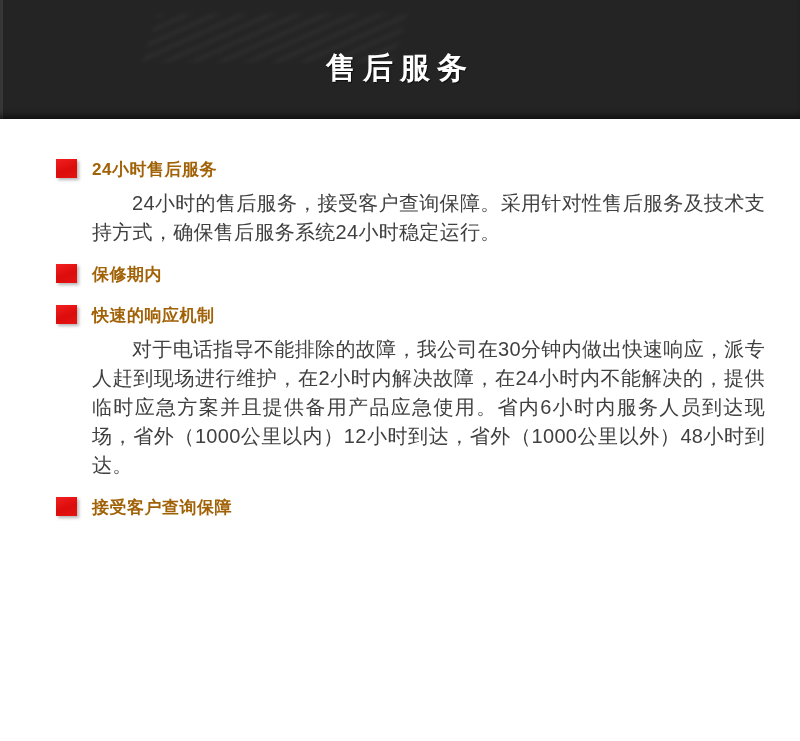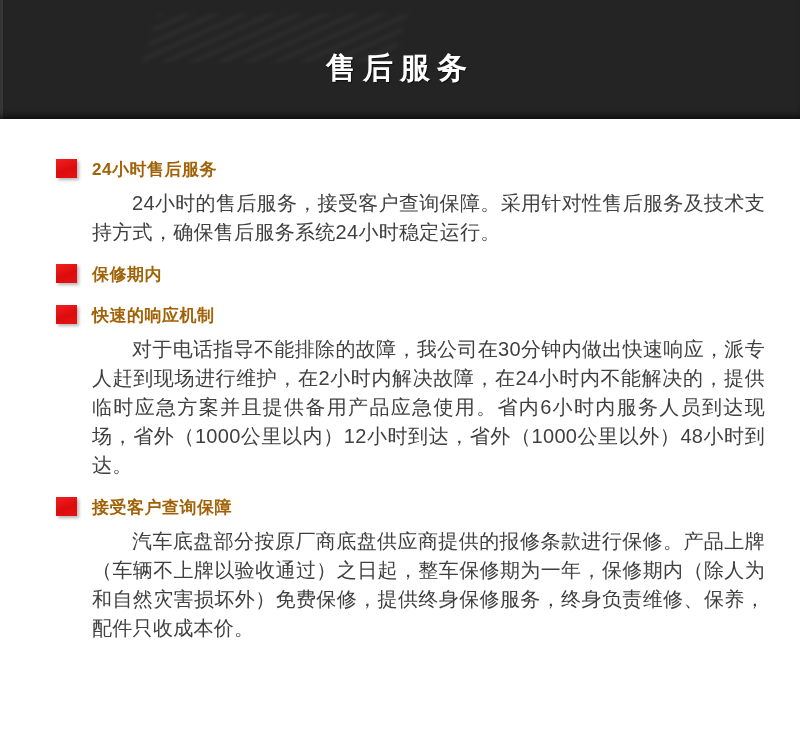--- a/index.html
+++ b/index.html
@@ -129,17 +129,16 @@
         <h2 class="section-title">快速的响应机制</h2>
       </div>
         <p class="para">对于电话指导不能排除的故障，我公司在30分钟内做出快速响应，派专人赶到现场进行维护，在2小时内解决故障，在24小时内不能解决的，提供临时应急方案并且提供备用产品应急使用。省内6小时内服务人员到达现场，省外（1000公里以内）12小时到达，省外（1000公里以外）48小时到达。</p>
       </section>
 
     <section class="section">
       <div class="section-head">
         <span class="bullet"></span>
         <h2 class="section-title">接受客户查询保障</h2>
       </div>
-    <p class="para">汽车底盘部分按原厂商底盘供应商提供的报修条款进行保修。产品上牌（车辆不上牌以验收通过）之日起，整车保修期为一年，保修期内（除人为和自然灾害损坏外）免费保修，提供终身保修服务，终身负责维修、保养，配件只收成本价。</p>
       </section>
   </main>
 
 </div>
 
 </body></html>

